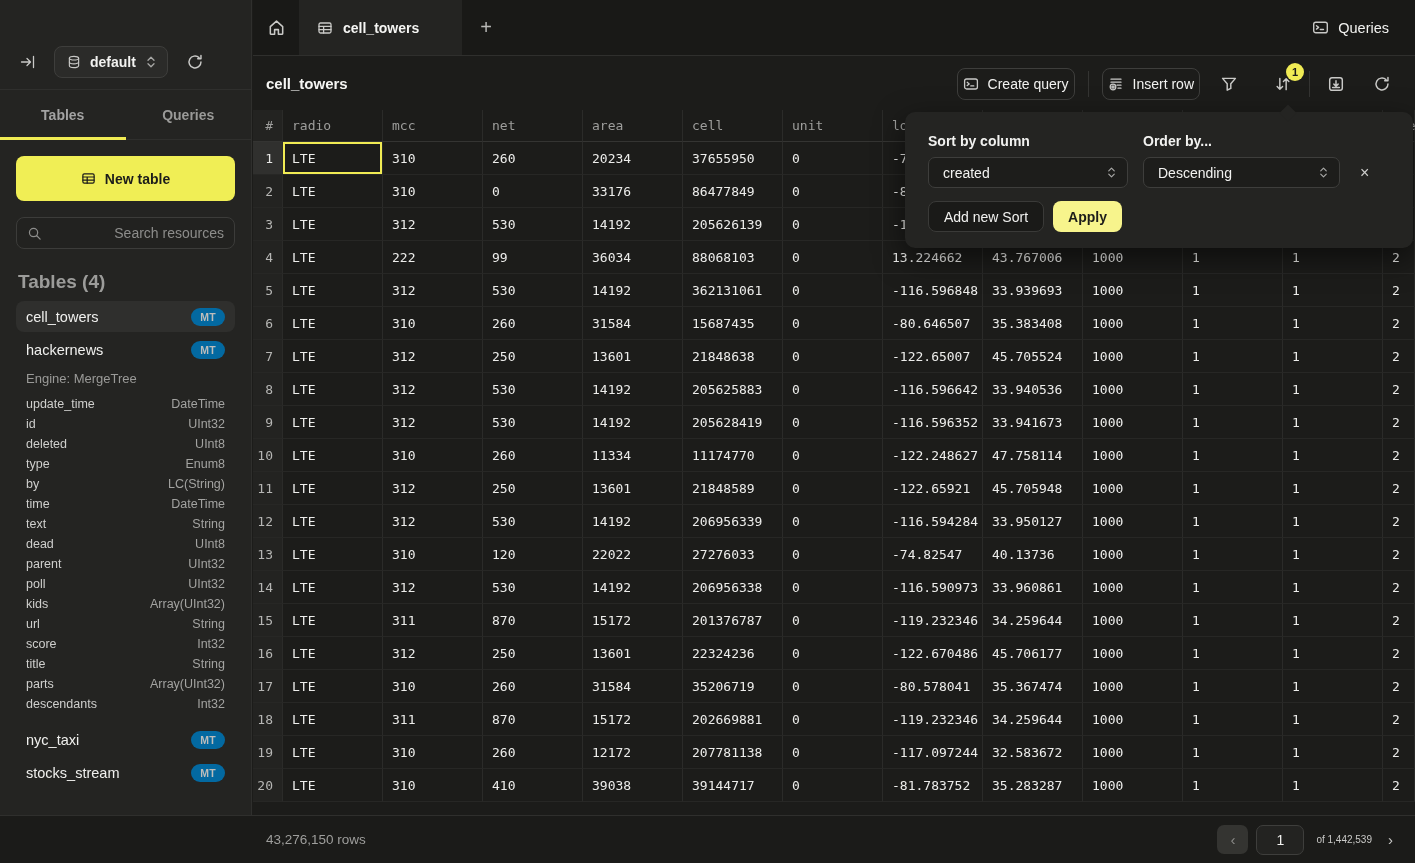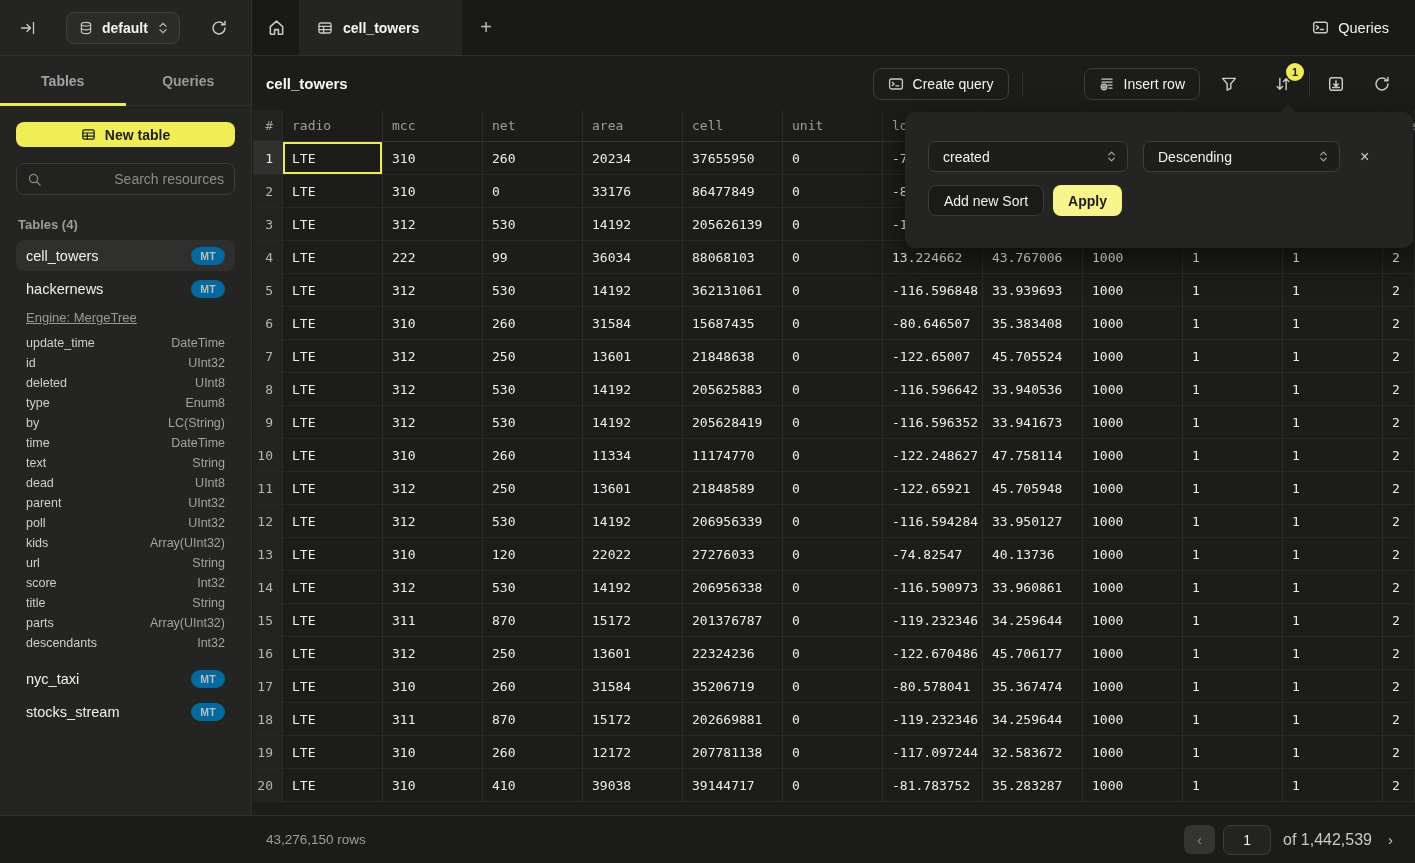--- a/index.html
+++ b/index.html
@@ -7,53 +7,53 @@
     font-family:"Liberation Sans", sans-serif; color:#f2f2f0; }
   svg { display:block; }
   .ic { stroke:#c9c9c7; stroke-width:1.3; fill:none; stroke-linecap:round; stroke-linejoin:round; }
 
   
   .app { position:relative; width:1415px; height:863px; }
 
   
   .sidebar { position:absolute; left:0; top:0; width:252px; height:815px;
     background:#242422; border-right:1px solid #2f2f2d; z-index:5; }
-  .sb-top { height:56px; display:flex; align-items:center; padding:0 14px 0 18px; gap:28px;
-    border-bottom:1px solid #2f2f2d; }
+  .sb-top { height:56px; display:flex; align-items:center; padding:0 14px 0 18px; gap:16px;
+    border-bottom:1px solid #2f2f2d;margin-top:34px; }
   .db-select { display:flex; align-items:center; gap:9px; background:#2b2b29;
     border:1px solid #3e3e3c; border-radius:8px; height:32px; padding:0 10px 0 12px; cursor:pointer; }
   .db-select .lbl { font-size:14px; font-weight:600; color:#f2f2f0; }
   .iconbtn { background:none; border:none; cursor:pointer; padding:2px; }
 
   .sb-tabs { height:50px; display:flex; border-bottom:1px solid #2f2f2d; }
   .sb-tab { width:126px; display:flex; align-items:center; justify-content:center;
     font-size:14px; font-weight:600; color:#9a9a98; cursor:pointer; position:relative; }
   .sb-tab.active { color:#a3a3a3; }
   .sb-tab.active::after { content:""; position:absolute; left:0; right:0; bottom:-1px;
     height:3px; background:#f0eb54; }
 
   .sb-content { padding:16px 16px 0 16px; }
-  .new-table-btn { width:100%; height:25px; background:#f0ee55; border:none; border-radius:8px;
+  .new-table-btn { width:100%; height:45px; background:#f0ee55; border:none; border-radius:8px;
     display:flex; align-items:center; justify-content:center; gap:9px; cursor:pointer;
     font-size:14px; font-weight:600; color:#1c1c1a; }
   .new-table-btn .ic { stroke:#1c1c1a; }
   .search-box { margin-top:16px; height:32px; border:1px solid #3c3c3a; border-radius:8px;
     display:flex; align-items:center; padding:0 10px; gap:8px; background:#222220; }
   .search-box input { background:transparent; border:none; outline:none; color:#e6e6e4;
     font-size:14px; width:100%; font-family:"Liberation Sans",sans-serif;text-align:right; }
   .search-box input::placeholder { color:#8d8d8b; }
 
-  .sb-section-label { margin:22px 2px 8px 2px; font-size:13px; font-weight:600; color:#9c9c9a; }
+  .sb-section-label { margin:22px 2px 8px 2px; font-size:19px; font-weight:600; color:#9c9c9a; }
   .tbl-item { height:31px; display:flex; align-items:center; justify-content:space-between;
     padding:0 10px; border-radius:8px; cursor:pointer; margin-bottom:2px; }
   .tbl-item.selected { background:#2f2f2d; }
   .tbl-item .nm { font-size:14.5px; font-weight:500; color:#f0f0ee; }
   .mt-badge { background:#0369a1; color:#bdbdbb; font-size:10.5px; font-weight:600;
     border-radius:10px; padding:3px 9px; letter-spacing:.3px; }
-  .engine-line { font-size:13px; color:#9a9a98; padding:4px 10px 8px 10px;text-decoration:underline; }
+  .engine-line { font-size:13px; color:#9a9a98; padding:4px 10px 8px 10px; }
   .col-row { height:20px; display:flex; align-items:center; justify-content:space-between;
     padding:0 10px; font-family:Liberation Sans, sans-serif; font-size:12.5px; }
   .col-row .cn { color:#cfcfcd; } .col-row .ct { color:#a3a3a1; }
   #hn-columns { margin-bottom:10px; }
   .tbl-item.gap-top { margin-top:6px; }
 
   
   .topbar { position:absolute; left:253px; top:0; width:1162px; height:56px; background:#191917;
     border-bottom:1px solid #2f2f2d; display:flex; align-items:stretch; }
   .home-btn { width:46px; display:flex; align-items:center; justify-content:center; cursor:pointer; }
@@ -65,22 +65,22 @@
   .topbar-spacer { flex:1; }
   .queries-btn { display:flex; align-items:center; gap:9px; padding-right:26px; cursor:pointer;
     background:none; border:none; color:#f2f2f0; font-size:14.5px; font-weight:500; }
 
   
   .main-header { position:absolute; left:253px; top:57px; width:1162px; height:53px;
     display:flex; align-items:center; background:#1c1c1a; }
   .page-title { font-size:15px; font-weight:700; margin-left:13px; color:#f5f5f3; }
   .mh-spacer { flex:1; }
   .btn-outline { height:32px; border:1px solid #3e3e3c; background:transparent; border-radius:8px;
-    display:flex; align-items:center; gap:9px; padding:0 14px; cursor:pointer;
-    color:#f2f2f0; font-size:14px; font-weight:500;margin-left:48px; }
+    display:flex; align-items:center; gap:9px; padding:0 5px; cursor:pointer;
+    color:#f2f2f0; font-size:14px; font-weight:500; }
   .v-div { width:1px; height:26px; background:#343432; margin:0 13px; }
   .tool-ic { background:none; border:none; cursor:pointer; padding:4px; position:relative; }
   .badge { position:absolute; top:-8px; right:-8px; width:18px; height:18px; border-radius:50%;
     background:#f0eb54; color:#1c1c1a; font-size:11px; font-weight:700;
     display:flex; align-items:center; justify-content:center; }
   .mr16 { margin-right:16px; } .mr20 { margin-right:20px; }
 
   
   .grid-area { position:absolute; left:253px; top:110px; width:1162px; height:705px;
     overflow:hidden; background:#1c1c1a; }
@@ -100,21 +100,21 @@
   
   .footer { position:absolute; left:0; bottom:0; width:1415px; height:48px; background:#1b1b19;
     border-top:1px solid #2f2f2d; display:flex; align-items:center; z-index:6; }
   .rows-label { margin-left:266px; font-size:13.5px; color:#9e9e9c; }
   .f-spacer { flex:1; }
   .pg-prev { width:31px; height:29px; background:#343431; border:none; border-radius:7px;
     color:#8a8a88; font-size:15px; cursor:pointer; }
   .pg-input { width:48px; height:30px; margin-left:8px; background:#232321; border:1px solid #3e3e3c;
     border-radius:7px; color:#f2f2f0; font-size:14px; text-align:center;
     font-family:"Liberation Sans",sans-serif; }
-  .pg-of { margin:0 16px 0 12px; font-size:16px; color:#c9c9c7; }
+  .pg-of { margin:0 16px 0 12px; font-size:10px; color:#c9c9c7; }
   .pg-next { background:none; border:none; color:#c9c9c7; font-size:15px; cursor:pointer;
     margin-right:22px; }
 
   
   .sort-popup { position:absolute; left:905px; top:112px; width:508px; height:136px;
     background:#242422; border-radius:10px; z-index:20;
     box-shadow:0 10px 30px rgba(0,0,0,.55); padding:21px 0 0 23px; }
   .sort-popup .caret { position:absolute; top:-5px; left:377px; width:12px; height:12px;
     background:#242422; transform:rotate(45deg); }
   .sp-labels { display:flex; }
@@ -695,20 +695,24 @@
           <div class="td">1000</div>
           <div class="td">1</div>
           <div class="td">1</div>
           <div class="td">2</div>
         </div>
       </div>
   </div>
 
   <div class="sort-popup">
     <div class="caret"></div>
+    <div class="sp-labels">
+      <div class="l1">Sort by column</div>
+      <div class="l2">Order by...</div>
+    </div>
     <div class="sp-selects">
       <div class="dd dd1">
         <span>created</span>
         <span>
           <svg width="11" height="13" viewBox="0 0 12 14" class="ic" style="stroke:#a8a8a6">
               <path d="M3 5.2L6 2.2l3 3M3 8.8l3 3 3-3"></path>
             </svg>
         </span>
       </div>
       <div class="dd dd2">

